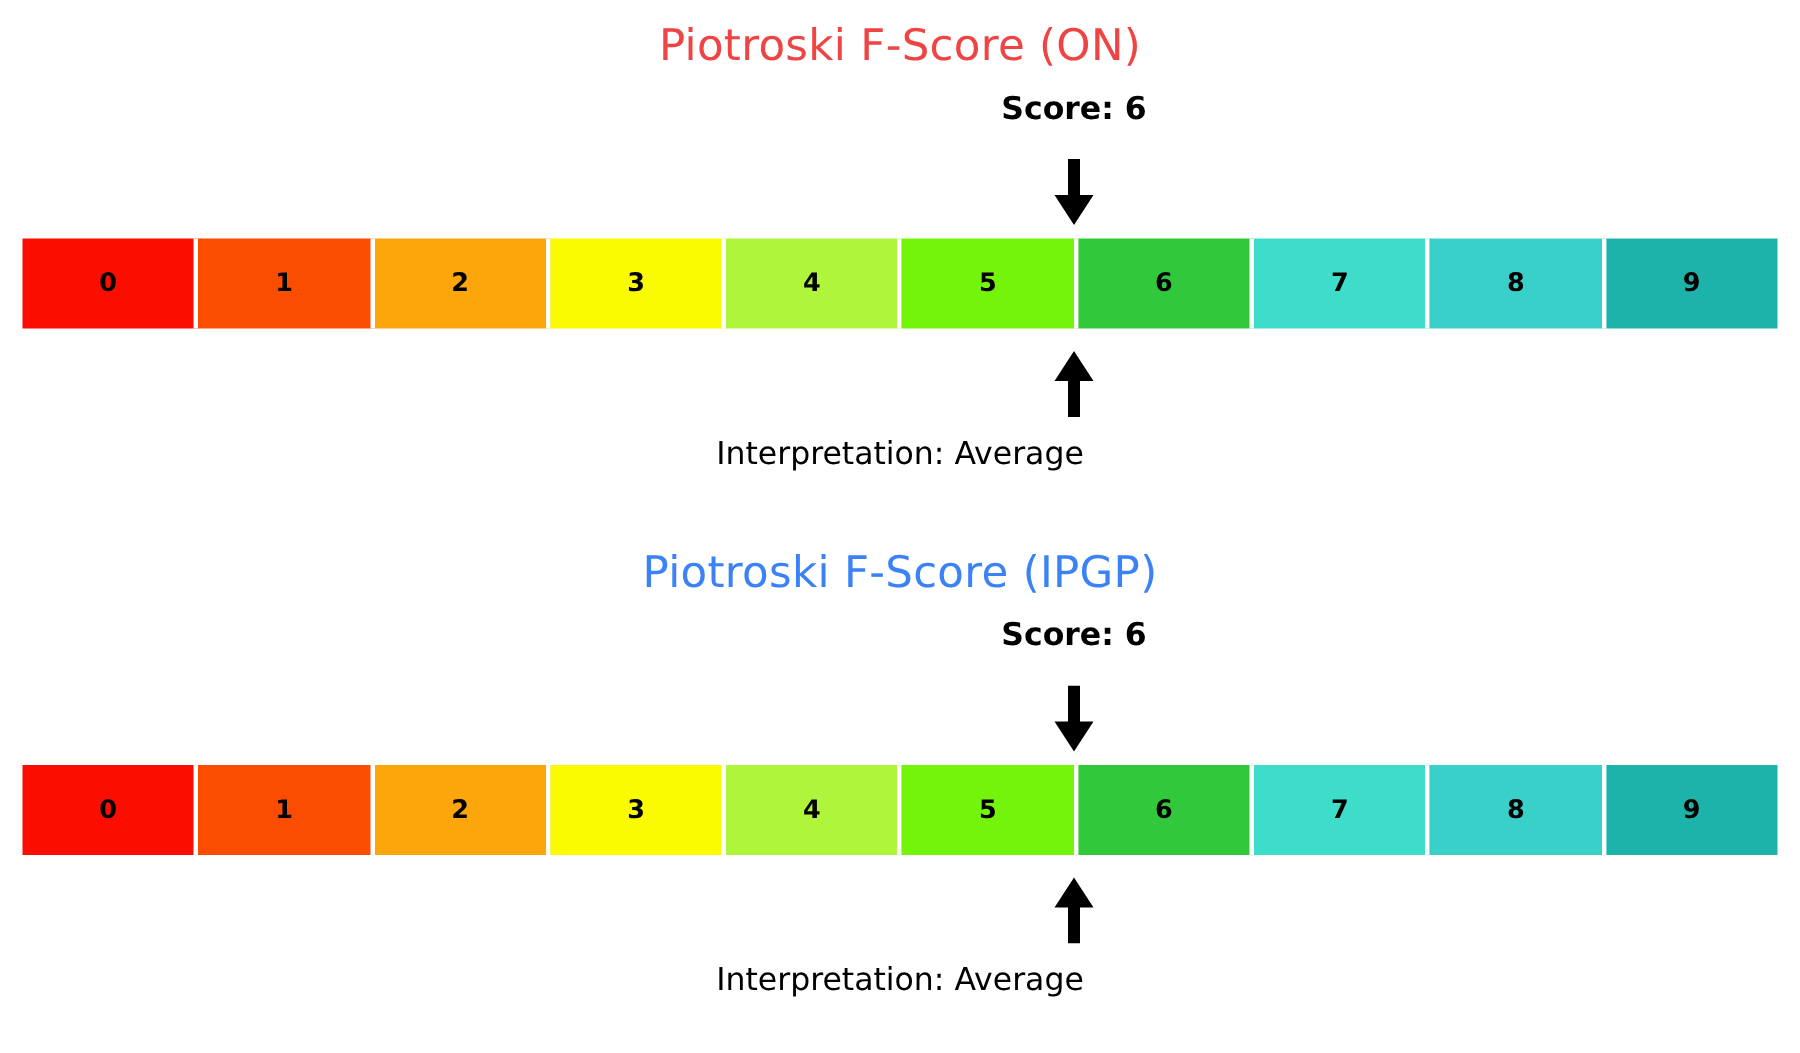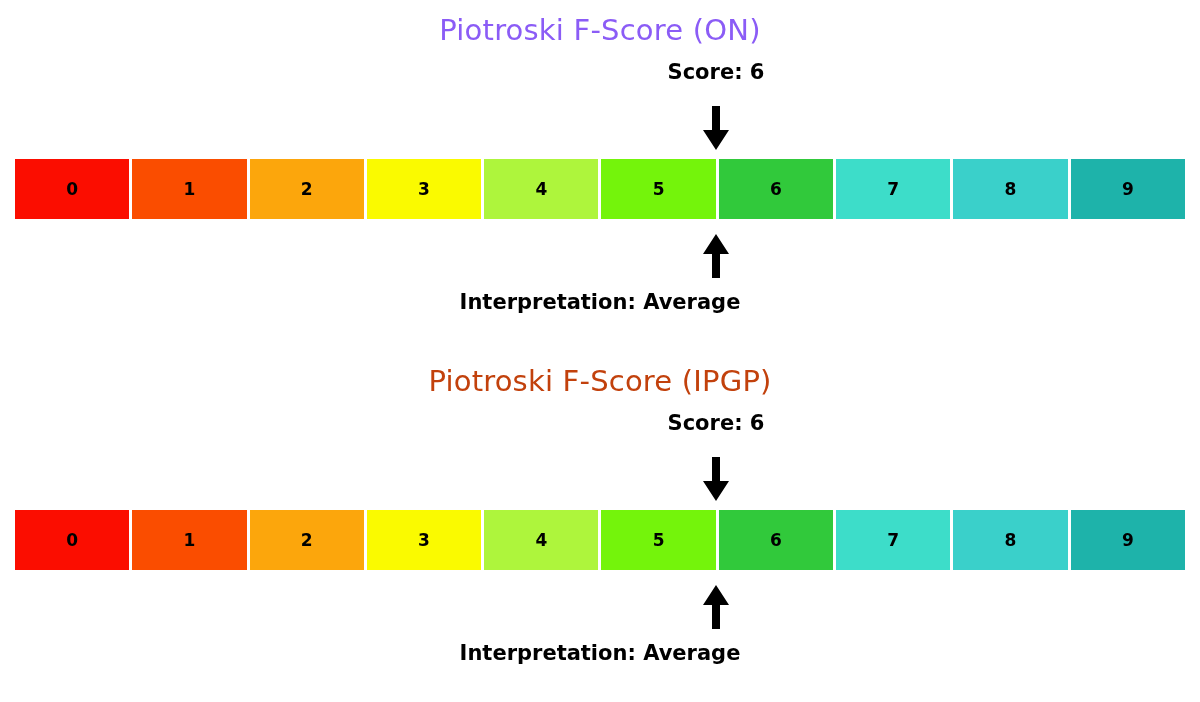--- a/index.html
+++ b/index.html
@@ -41,21 +41,21 @@
     padding: 0;
     line-height: 1;
     position: absolute;
     transform: translateX(-50%);
     white-space: nowrap;
   }
 
   .interp-label {
     font-family: "DejaVu Sans", sans-serif;
     font-size: 21px;
-    font-weight: 700;
+    font-weight: 400;
     color: #000000;
     margin: 0;
     padding: 0;
     line-height: 1;
     position: absolute;
     transform: translateX(-50%);
     white-space: nowrap;
   }
 
   .arrow-down, .arrow-up {
@@ -88,21 +88,21 @@
     box-sizing: border-box;
     border-right: 3px solid #ffffff;
   }
   .seg:last-child { border-right: none; }
 </style>
 </head>
 <body style="background: rgb(255, 255, 255);">
 
 <div class="gauge-panel" style="position:absolute; left:0; top:0; height:340px;">
 
-  <div class="panel-title" style="position: absolute; left: 0px; width: 1200px; top: 16px; color: #8b5cf6;">Piotroski F-Score (ON)</div>
+  <div class="panel-title" style="position: absolute; left: 0px; width: 1200px; top: 16px; color: #ef4444;">Piotroski F-Score (ON)</div>
 
   <div class="score-label" style="left: 716px; top: 62px; color: rgb(0, 0, 0);">Score: 6</div>
 
   <div class="arrow-down" style="left:716px; top:106px;">
     <svg width="34" height="46" viewBox="0 0 34 46" xmlns="http://www.w3.org/2000/svg">
       <polygon points="13,0 21,0 21,24 30,24 17,44 4,24 13,24" fill="#000000"></polygon>
     </svg>
   </div>
 
   <div class="scale-bar" style="top:159px;">
@@ -122,21 +122,21 @@
     <svg width="34" height="46" viewBox="0 0 34 46" xmlns="http://www.w3.org/2000/svg">
       <polygon points="17,2 30,22 21,22 21,46 13,46 13,22 4,22" fill="#000000"></polygon>
     </svg>
   </div>
 
   <div class="interp-label" style="left: 600px; top: 292px; color: rgb(0, 0, 0);">Interpretation: Average</div>
 </div>
 
 <div class="gauge-panel" style="position:absolute; left:0; top:351px; height:340px;">
 
-  <div class="panel-title" style="position: absolute; left: 0px; width: 1200px; top: 16px; color: #c2410c;">Piotroski F-Score (IPGP)</div>
+  <div class="panel-title" style="position: absolute; left: 0px; width: 1200px; top: 16px; color: #3b82f6;">Piotroski F-Score (IPGP)</div>
 
   <div class="score-label" style="left: 716px; top: 62px; color: rgb(0, 0, 0);">Score: 6</div>
 
   <div class="arrow-down" style="left:716px; top:106px;">
     <svg width="34" height="46" viewBox="0 0 34 46" xmlns="http://www.w3.org/2000/svg">
       <polygon points="13,0 21,0 21,24 30,24 17,44 4,24 13,24" fill="#000000"></polygon>
     </svg>
   </div>
 
   <div class="scale-bar" style="top:159px;">

